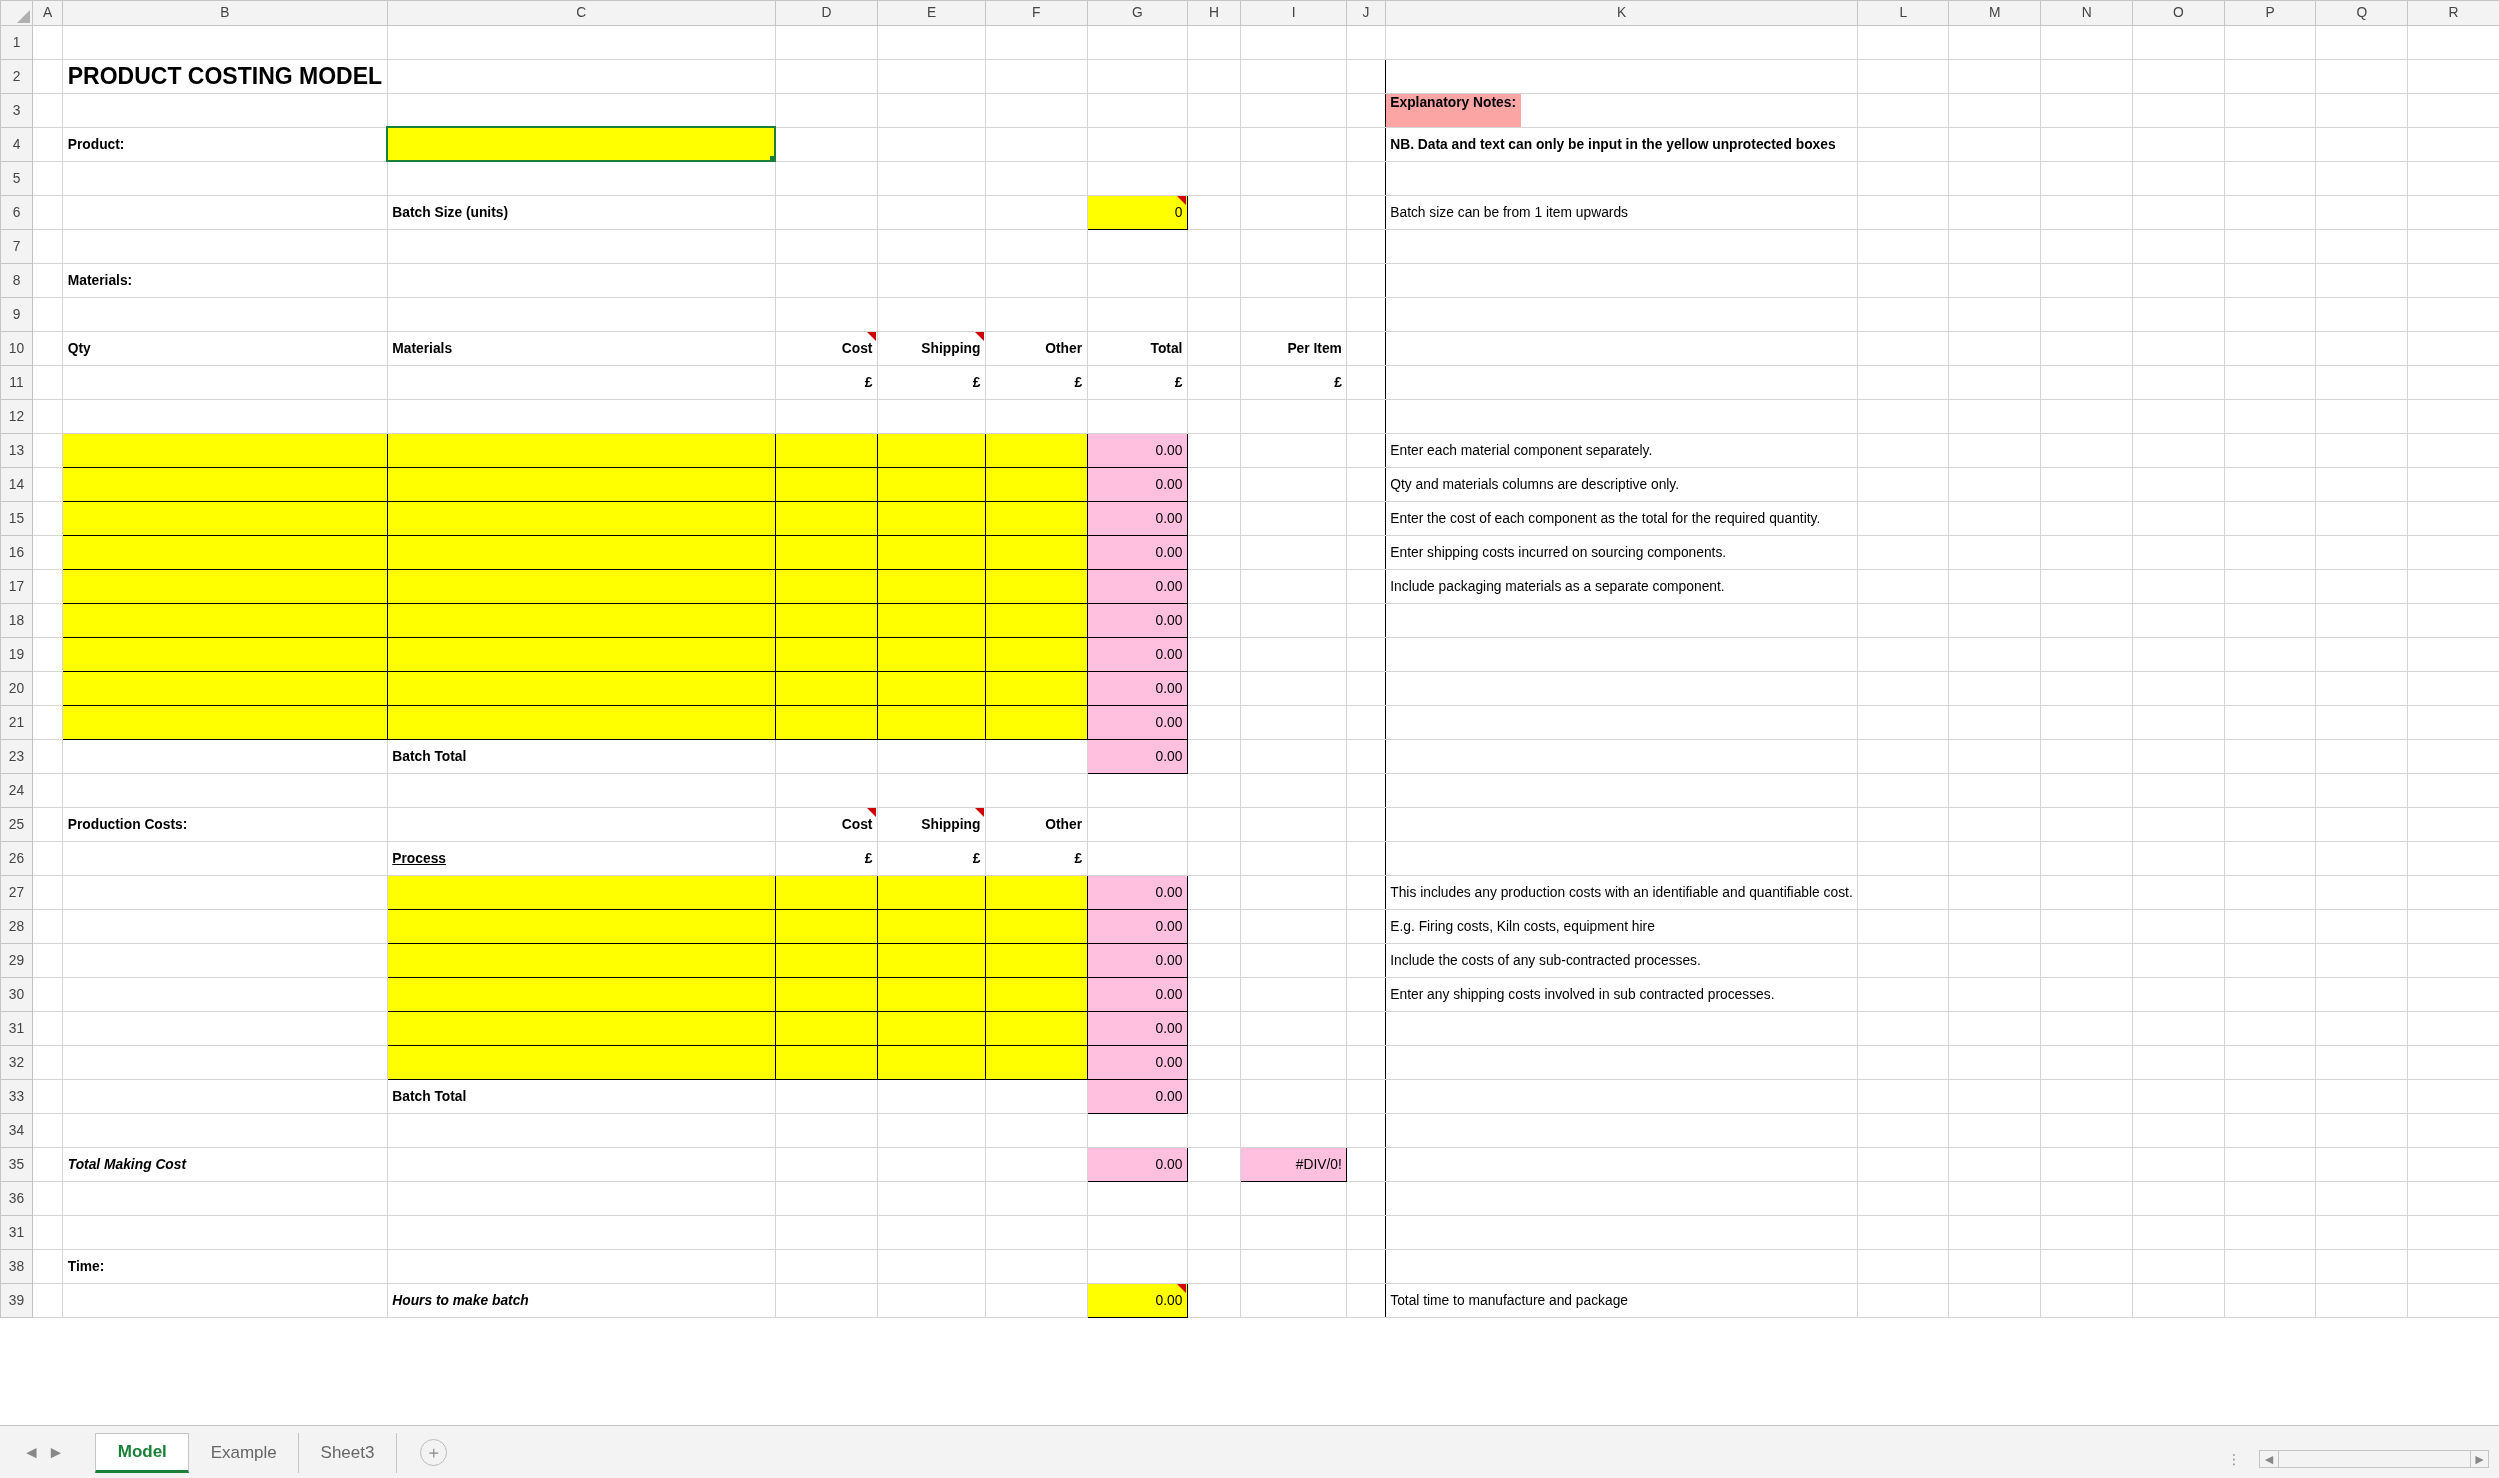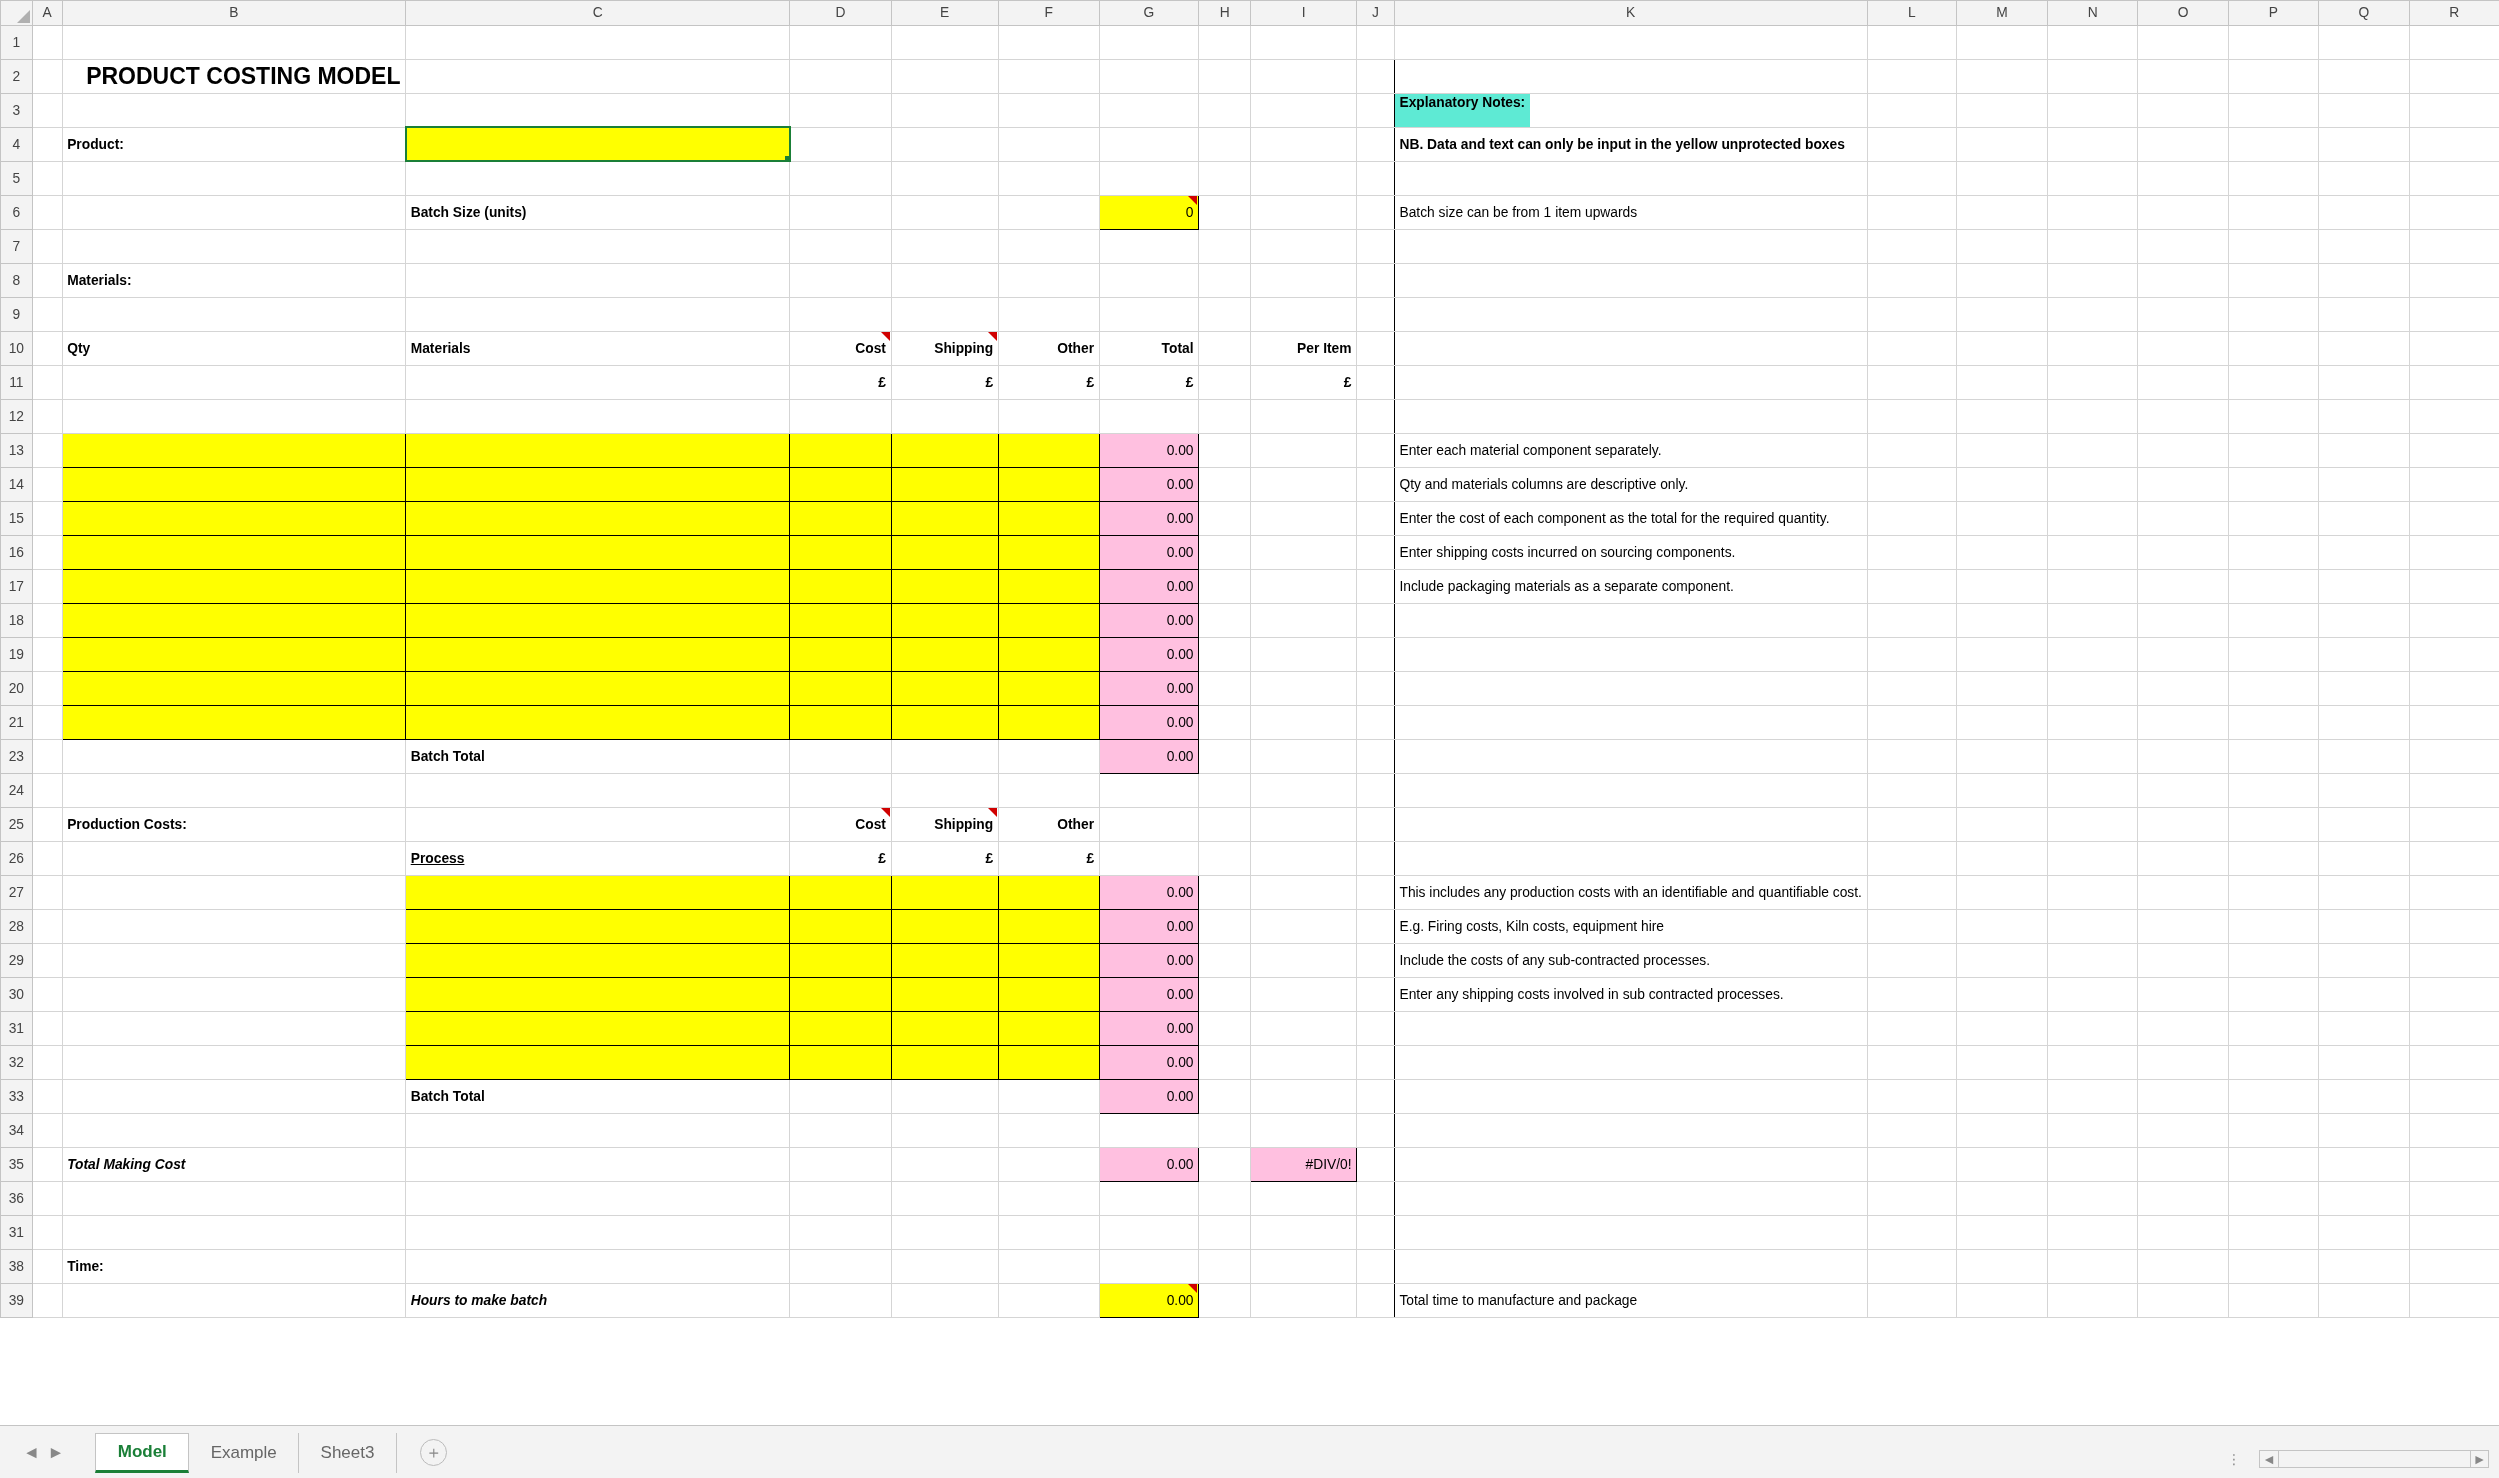--- a/index.html
+++ b/index.html
@@ -48,21 +48,21 @@
     content:""; position:absolute; right:1.5px; bottom:1.5px;
     border-style: solid; border-width: 0 0 13.8px 13.8px;
     border-color: transparent transparent #b0b0b0 transparent;
   }
   .cell { padding: 0 4.6px; height:100%; display:flex; align-items:center;}
   .right { justify-content:flex-end; }
   .bold { font-weight: bold; }
   .big  { font-size: 23px; font-weight: bold; }
   .yellow { background: #ffff00; }
   .pink   { background: #ffc0e0; }
-  .green  { background: #5eead4; font-weight: bold; }
+  .green  { background: #fca5a5; font-weight: bold; }
   .blkbox { border: 1.5px solid #000 !important; }
   .blk-t  { border-top: 1.5px solid #000 !important; }
   .blk-l  { border-left: 1.5px solid #000 !important; }
   .blk-r  { border-right: 1.5px solid #000 !important; }
   .sel    { outline: 2.3px solid #1a7f37; outline-offset:-1.5px; position:relative;}
   .sel::after {
     content:""; position:absolute; right:-3.1px; bottom:-3.1px;
     width:7.7px; height:7.7px; background:#1a7f37;
   }
   .redtri { position: relative; }
@@ -160,21 +160,21 @@
           <td></td>
           <td></td>
           <td></td>
           <td></td>
           <td></td>
         </tr>
         <tr>
           <th class="rowhdr">2</th>
           <td></td>
           <td class="blk-t blk-l" style="overflow: visible;">
-            <div class="cell big" style="overflow: visible; margin-left: 19px;">PRODUCT COSTING MODEL</div>
+            <div class="cell big" style="overflow: visible;">PRODUCT COSTING MODEL</div>
           </td>
           <td class="blk-t"></td>
           <td class="blk-t"></td>
           <td class="blk-t"></td>
           <td class="blk-t"></td>
           <td class="blk-t"></td>
           <td class="blk-t"></td>
           <td class="blk-t"></td>
           <td class="blk-t blk-r"></td>
           <td class="blk-t"></td>

